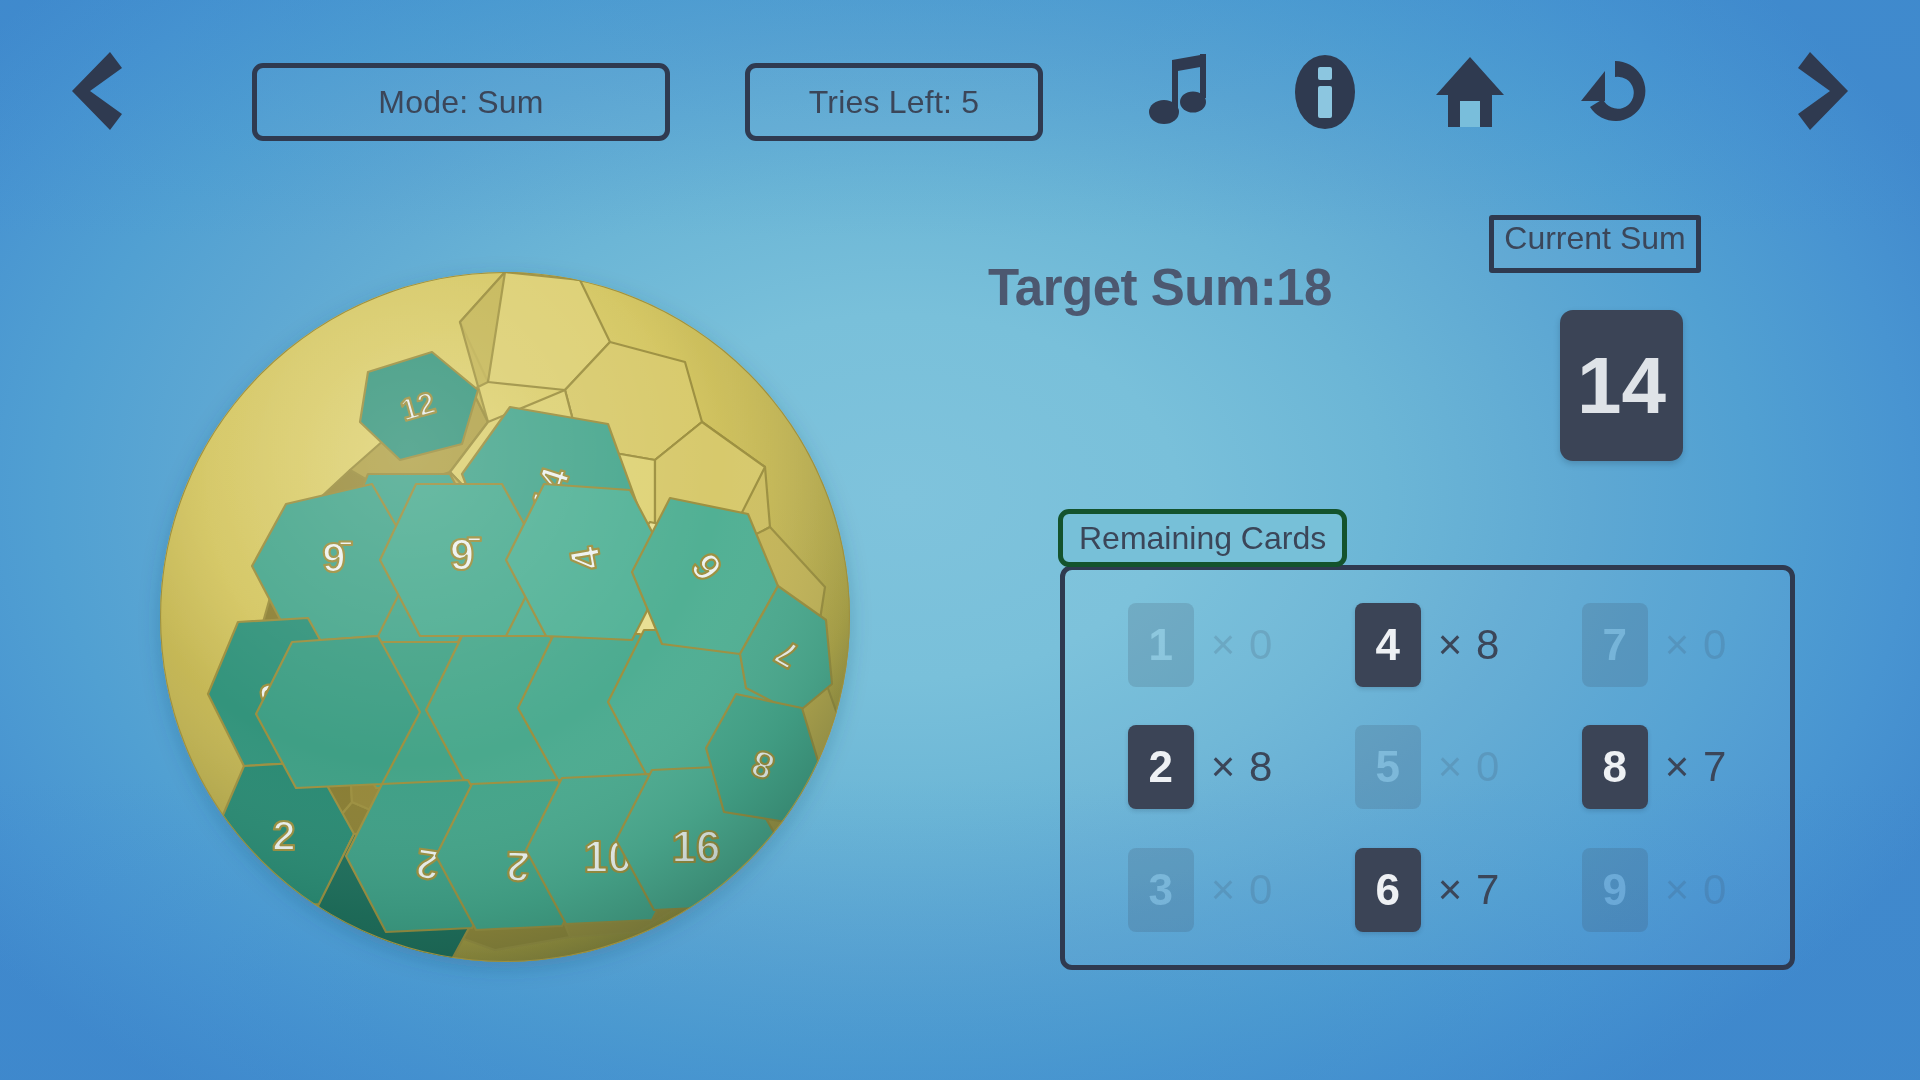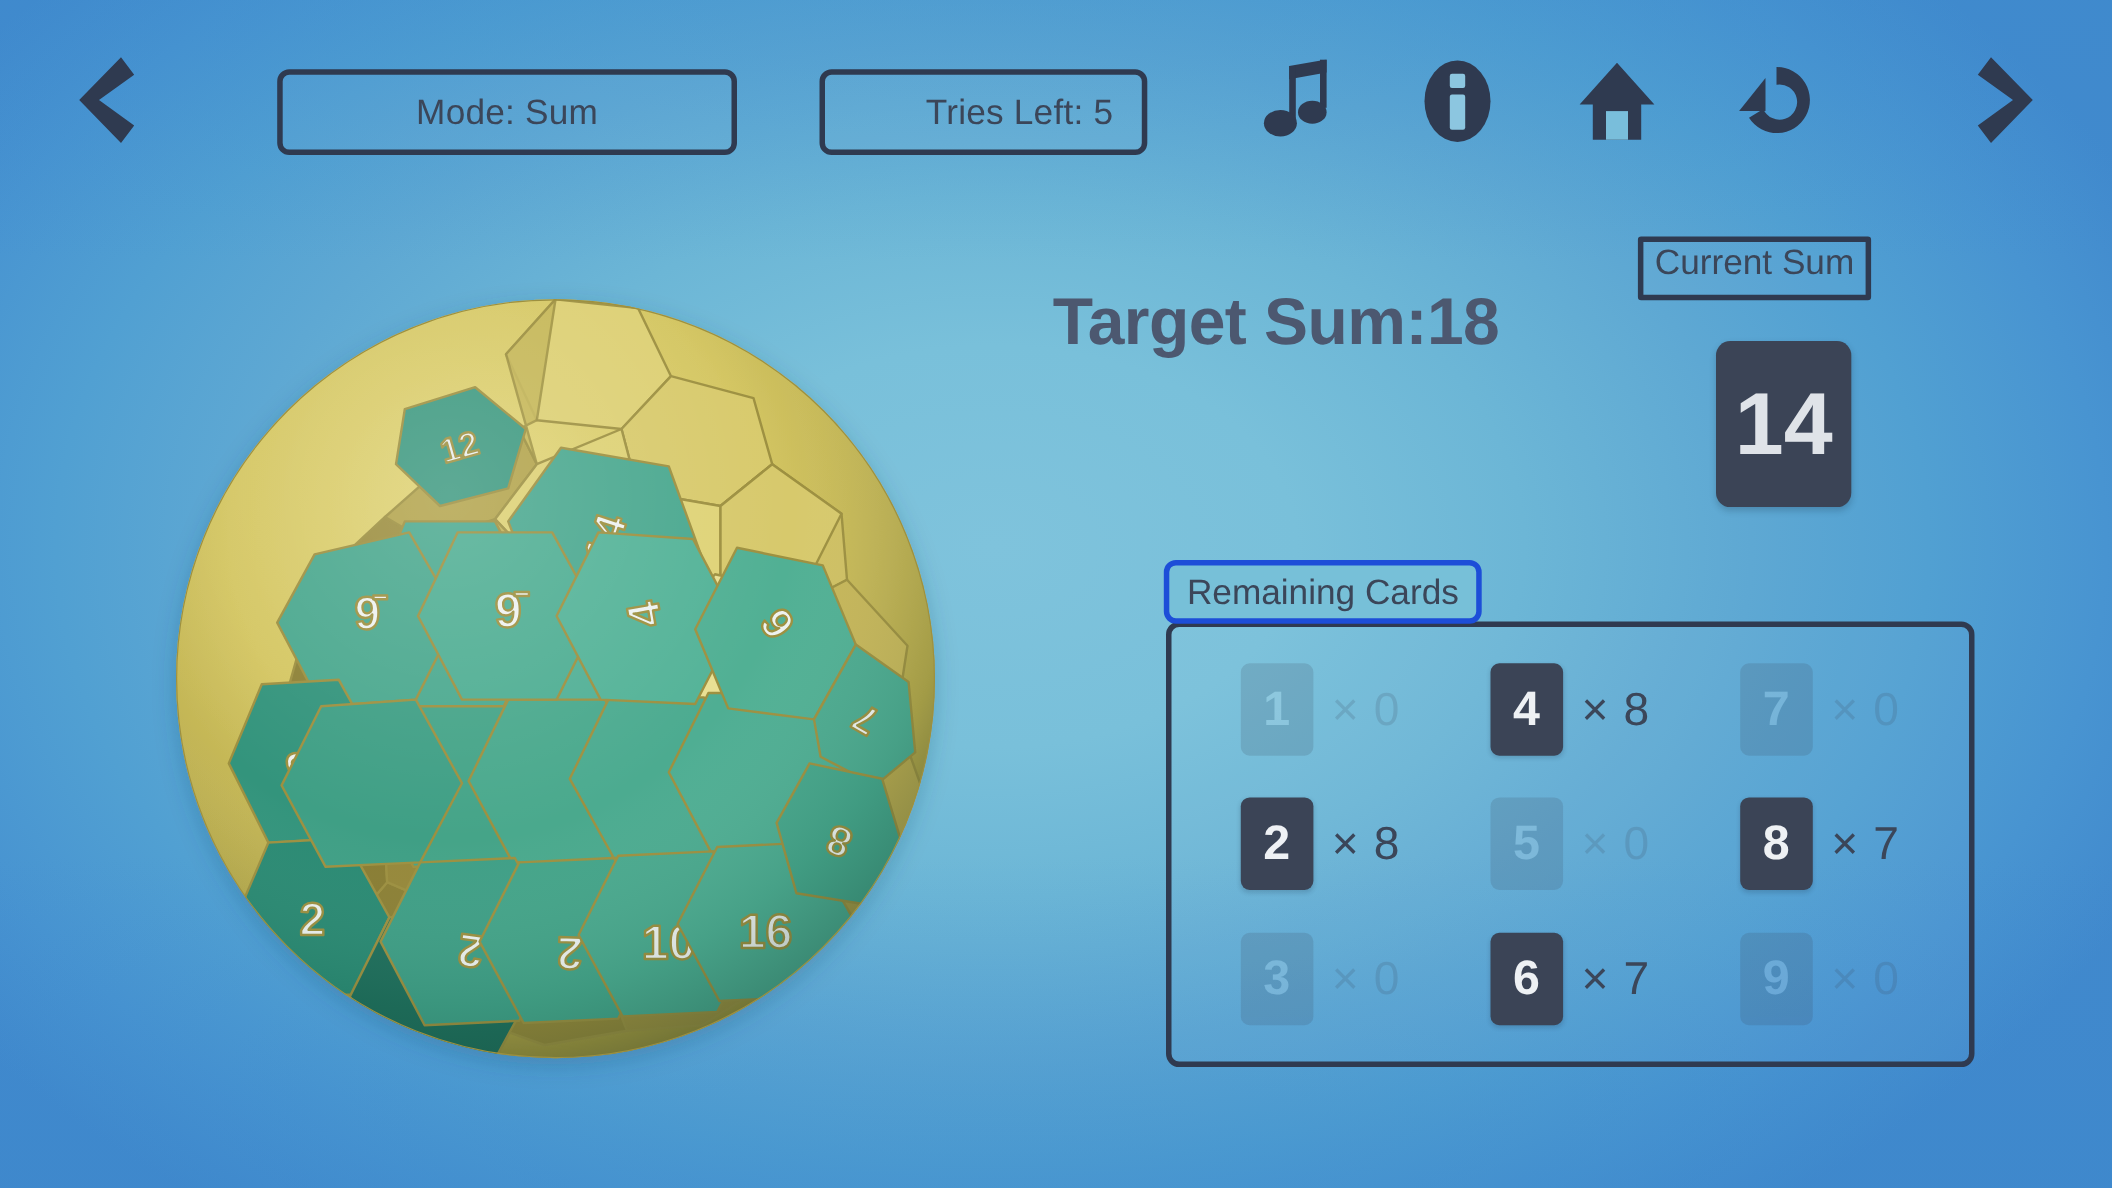--- a/index.html
+++ b/index.html
@@ -40,21 +40,21 @@
   .pillbox {
     position:absolute; top:63px; height:78px;
     border:5px solid #2f3a50; border-radius:11px;
     display:flex; align-items:center; justify-content:center;
     color:#3b4659; font-size:32px; letter-spacing:.2px;
     background:rgba(255,255,255,0.035);
     padding:0 26px; white-space:nowrap;
     cursor:pointer;
   }
   #mode-box { left:252px; width:418px; }
-  #tries-box { left:745px; width:298px;justify-content:flex-end; }
+  #tries-box { left:745px; width:298px; }
 
   .topicon {
     position:absolute; top:50px; width:86px; height:84px;
     cursor:pointer; display:flex; align-items:center; justify-content:center;
   }
   .topicon svg { display:block; }
   #icon-music { left:1138px; }
   #icon-info  { left:1282px; }
   #icon-home  { left:1427px; }
   #icon-restart { left:1572px; }
@@ -63,21 +63,21 @@
   #sphere-wrap {
     position:absolute; left:110px; top:222px; width:790px; height:790px;
     z-index:3;
   }
   #sphere-wrap svg { display:block; width:100%; height:100%; }
 
   
   #target-sum {
     position:absolute; left:900px; top:258px; width:520px;
     text-align:center;
-    font-size:60px; font-weight:bold; color:#4c5870;
+    font-size:51px; font-weight:bold; color:#4c5870;
     letter-spacing:-0.5px; z-index:5;
   }
 
   
   #current-sum-label {
     position:absolute; left:1489px; top:215px;
     width:212px; height:58px;
     border:5px solid #2f3a50; border-radius:3px;
     display:flex; align-items:flex-start; justify-content:center;
     font-size:32px; color:#3b4659;
@@ -98,21 +98,21 @@
   #cards-panel {
     position:absolute; left:1060px; top:565px;
     width:735px; height:405px;
     border:5px solid #2f3a50; border-radius:12px;
     background:rgba(255,255,255,0.035);
     z-index:4;
   }
   #cards-label {
     position:absolute; left:1058px; top:509px;
     height:58px; padding:0 16px;
-    border:5px solid #1d4ed8; border-radius:11px;
+    border:5px solid #14532d; border-radius:11px;
     display:flex; align-items:center;
     font-size:32px; color:#3b4659;
     background:#77c0d8;
     z-index:5;
   }
   #cards-grid {
     position:absolute; inset:0;
     display:grid;
     grid-template-columns:repeat(3,1fr);
     grid-template-rows:repeat(3,1fr);

